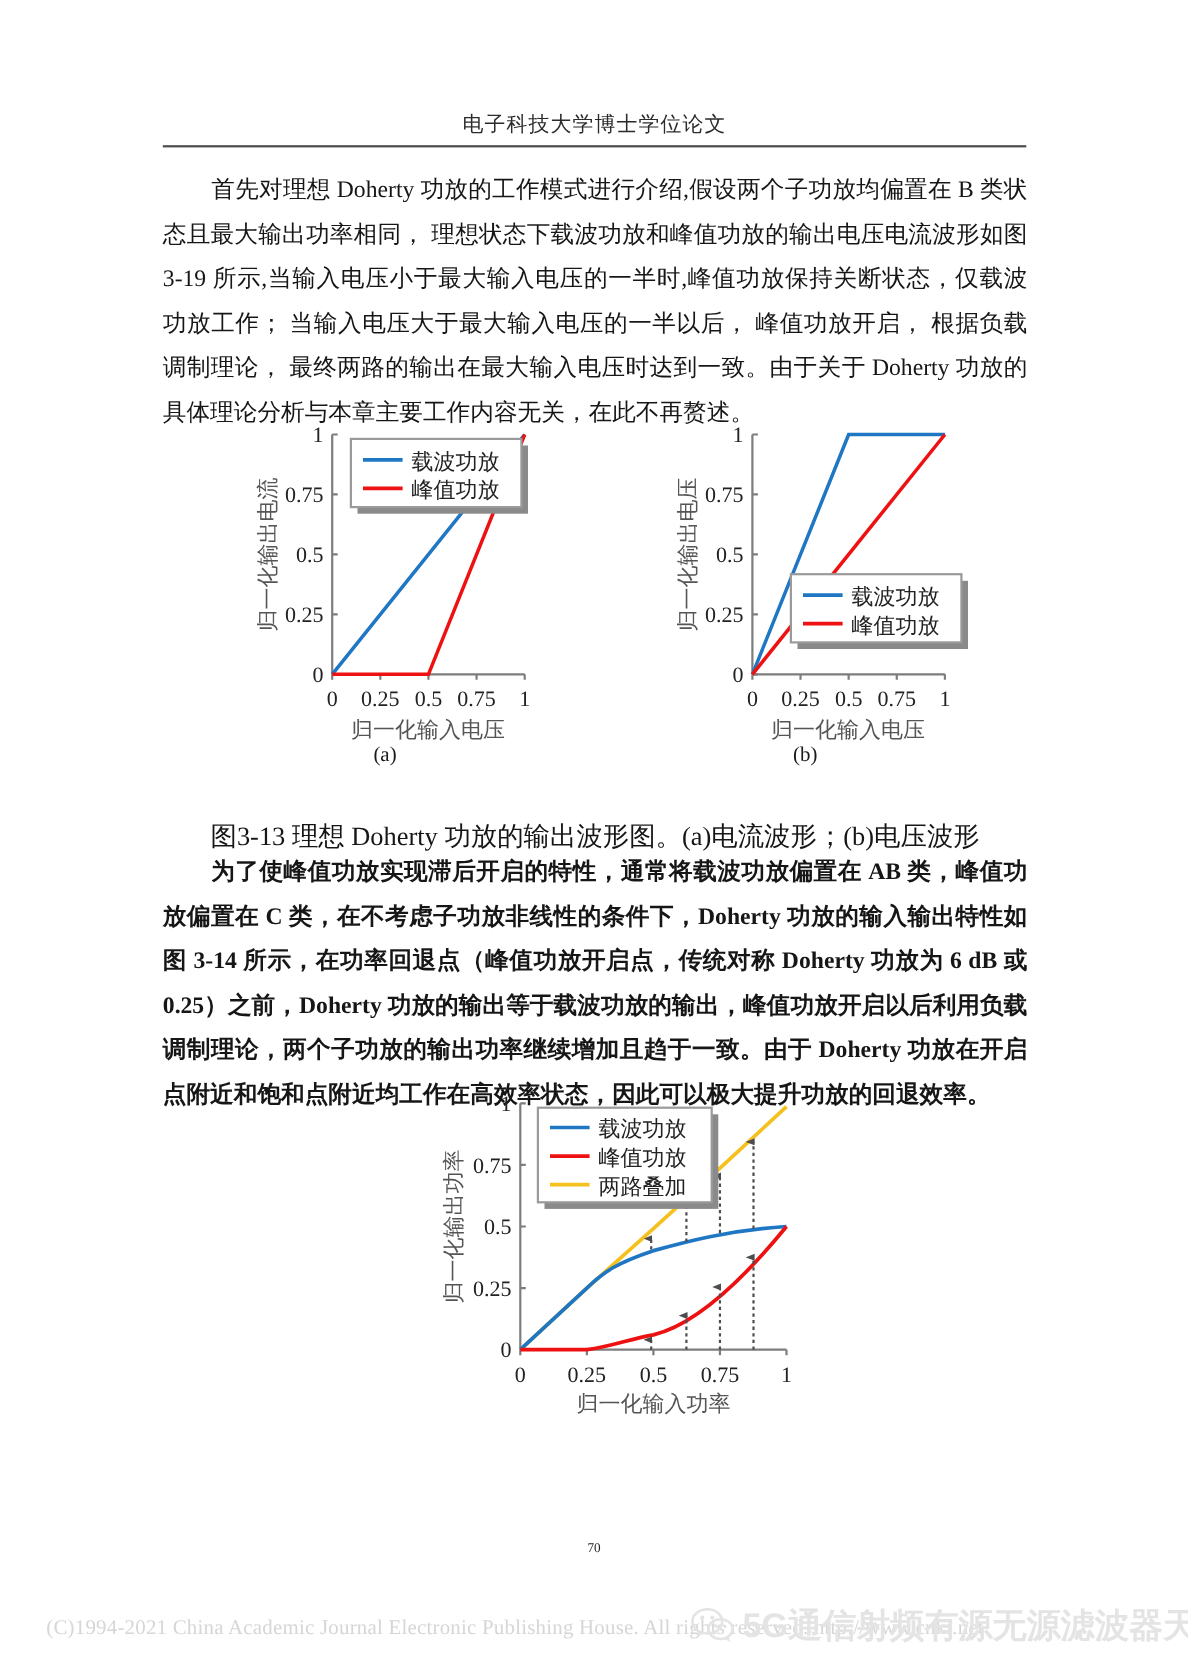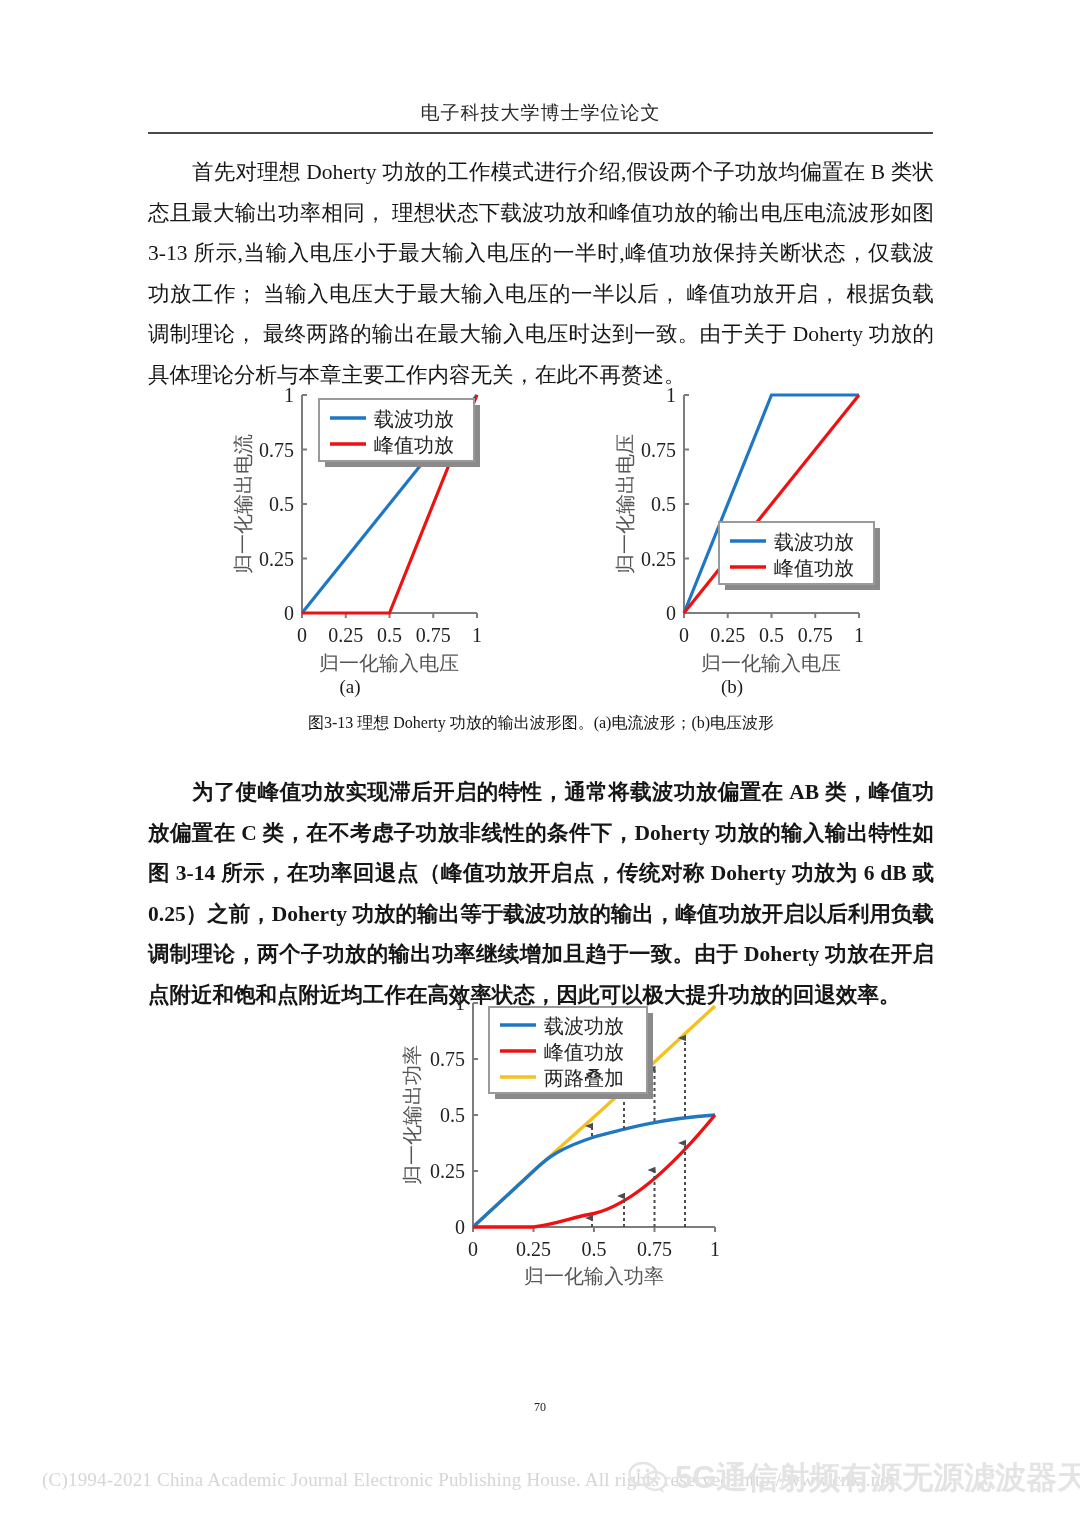--- a/index.html
+++ b/index.html
@@ -64,22 +64,23 @@
   .subcaption {
     text-align: center;
     font-size: 19px;
     margin-top: -2px;
     color: #1a1a1a;
   }
   .caption {
     position: absolute;
     left: 148px; width: 786px;
     text-align: center;
-    font-size: 16px;
+    font-size: 24px;
     color: #161616;
+    margin-top: 31px;
   }
   #caption-3-13 { top: 713px; }
   #caption-3-14 { top: 1297px; }
 
   .chart-cell { display: flex; flex-direction: column; align-items: center; }
 
   
   .page-number {
     position: absolute;
     left: 0; top: 1400px; width: 1080px;
@@ -121,21 +122,21 @@
 <body>
 
 <div class="page">
 
   <div class="header">
     <div class="header-title">电子科技大学博士学位论文</div>
   </div>
   <div class="header-rule"></div>
 
   <div class="body-block" id="para-1">
-    <p>首先对理想 Doherty 功放的工作模式进行介绍,假设两个子功放均偏置在 B 类状态且最大输出功率相同， 理想状态下载波功放和峰值功放的输出电压电流波形如图 3-13 所示,当输入电压小于最大输入电压的一半时,峰值功放保持关断状态，仅载波功放工作； 当输入电压大于最大输入电压的一半以后， 峰值功放开启， 根据负载调制理论， 最终两路的输出在最大输入电压时达到一致。由于关于 Doherty 功放的具体理论分析与本章主要工作内容无关，在此不再赘述。</p>
+    <p>首先对理想 Doherty 功放的工作模式进行介绍,假设两个子功放均偏置在 B 类状态且最大输出功率相同， 理想状态下载波功放和峰值功放的输出电压电流波形如图 3-19 所示,当输入电压小于最大输入电压的一半时,峰值功放保持关断状态，仅载波功放工作； 当输入电压大于最大输入电压的一半以后， 峰值功放开启， 根据负载调制理论， 最终两路的输出在最大输入电压时达到一致。由于关于 Doherty 功放的具体理论分析与本章主要工作内容无关，在此不再赘述。</p>
   </div>
 
   <div class="figure-row" id="figure-3-13">
 
     <div class="chart-cell">
       <svg width="340" height="300" viewBox="0 0 340 300">
 
         <g>
           <line x1="122" y1="17" x2="122" y2="235" stroke="#7d7d7d" stroke-width="2"></line>
           <line x1="122" y1="235" x2="297" y2="235" stroke="#7d7d7d" stroke-width="2"></line>

